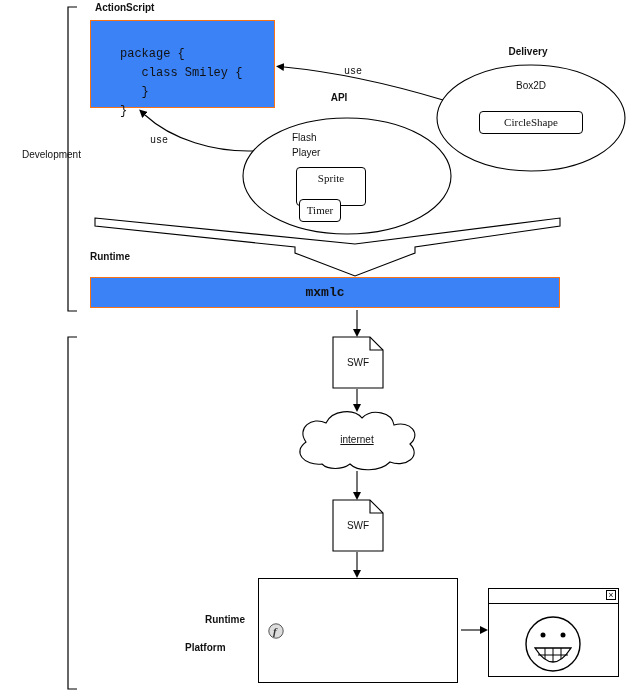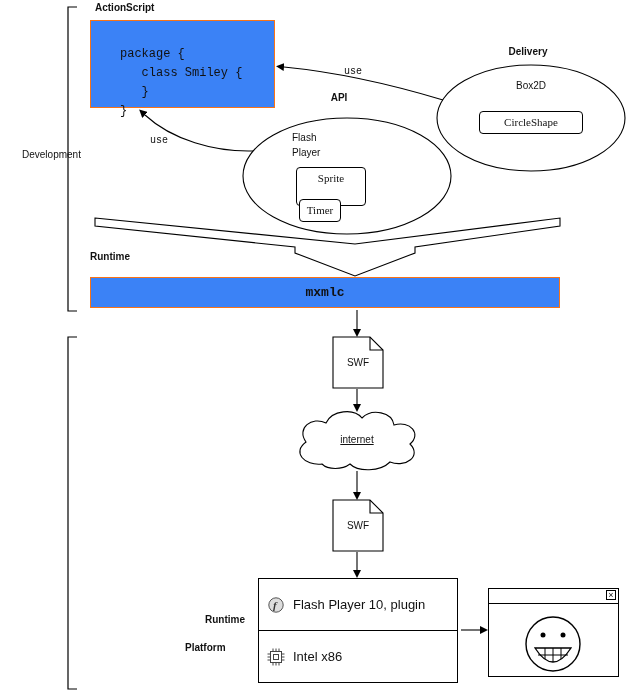--- a/index.html
+++ b/index.html
@@ -110,42 +110,20 @@
 
   <div class="lbl bold" style="left:185px; top:614px;padding-left:20px;">Runtime</div>
   <div class="lbl bold" style="left:185px; top:642px;">Platform</div>
 
   <div class="stack">
     <div class="stack-row">
       <svg width="18" height="18" viewBox="0 0 18 18">
         <circle cx="9" cy="9" r="7.2" fill="#ddd" stroke="#555" stroke-width="1"></circle>
         <text x="6" y="13" font-size="11" font-style="italic" font-weight="bold" font-family="Liberation Serif, serif" fill="#333">f</text>
       </svg>
-      <span>Flash Player 10, plugin</span>
-    </div>
-    <div class="stack-row">
-      <svg width="18" height="18" viewBox="0 0 18 18">
-        <rect x="3.5" y="3.5" width="11" height="11" fill="#fff" stroke="#444" stroke-width="1"></rect>
-        <rect x="6.5" y="6.5" width="5" height="5" fill="none" stroke="#444" stroke-width="1"></rect>
-        <g stroke="#444" stroke-width="1">
-          <line x1="6" y1="0.5" x2="6" y2="3.5"></line>
-            <line x1="9" y1="0.5" x2="9" y2="3.5"></line>
-            <line x1="12" y1="0.5" x2="12" y2="3.5"></line>
-          <line x1="6" y1="14.5" x2="6" y2="17.5"></line>
-            <line x1="9" y1="14.5" x2="9" y2="17.5"></line>
-            <line x1="12" y1="14.5" x2="12" y2="17.5"></line>
-          <line x1="0.5" y1="6" x2="3.5" y2="6"></line>
-            <line x1="0.5" y1="9" x2="3.5" y2="9"></line>
-            <line x1="0.5" y1="12" x2="3.5" y2="12"></line>
-          <line x1="14.5" y1="6" x2="17.5" y2="6"></line>
-            <line x1="14.5" y1="9" x2="17.5" y2="9"></line>
-            <line x1="14.5" y1="12" x2="17.5" y2="12"></line>
-        </g>
-      </svg>
-      <span>Intel x86</span>
     </div>
   </div>
 
   <div class="window">
     <div class="titlebar">
       <div class="closebox">×</div>
     </div>
     <svg width="129" height="73" viewBox="0 0 129 73">
       <circle cx="64" cy="40" r="27" fill="#fff" stroke="#000" stroke-width="1.4"></circle>
       <circle cx="54" cy="31" r="2.5" fill="#000"></circle>

